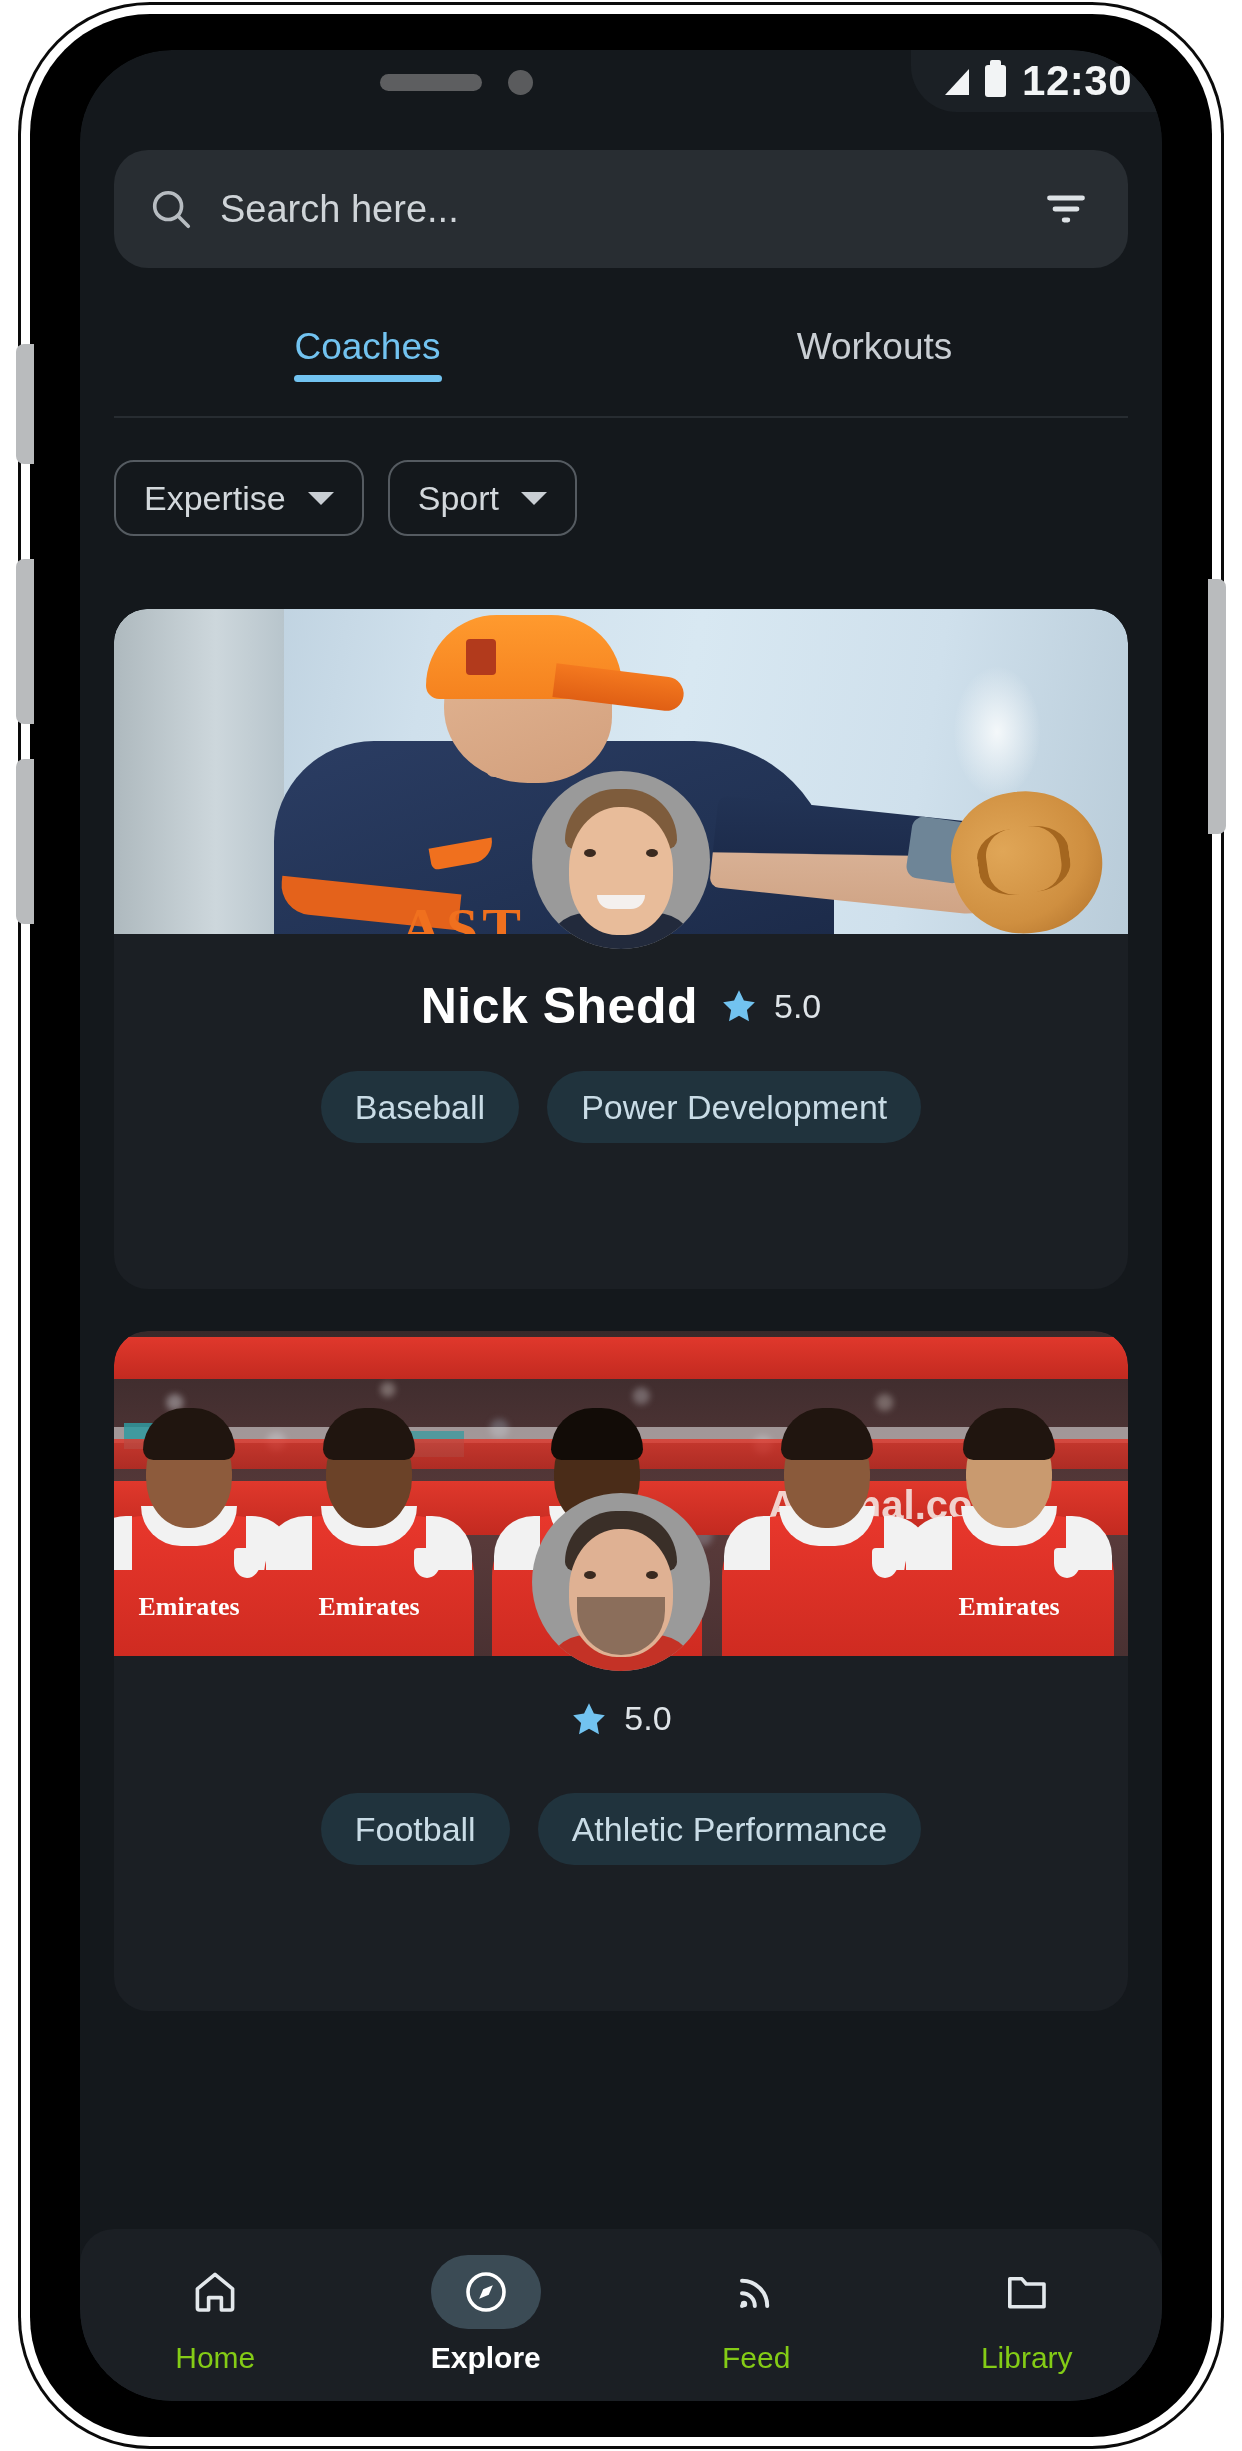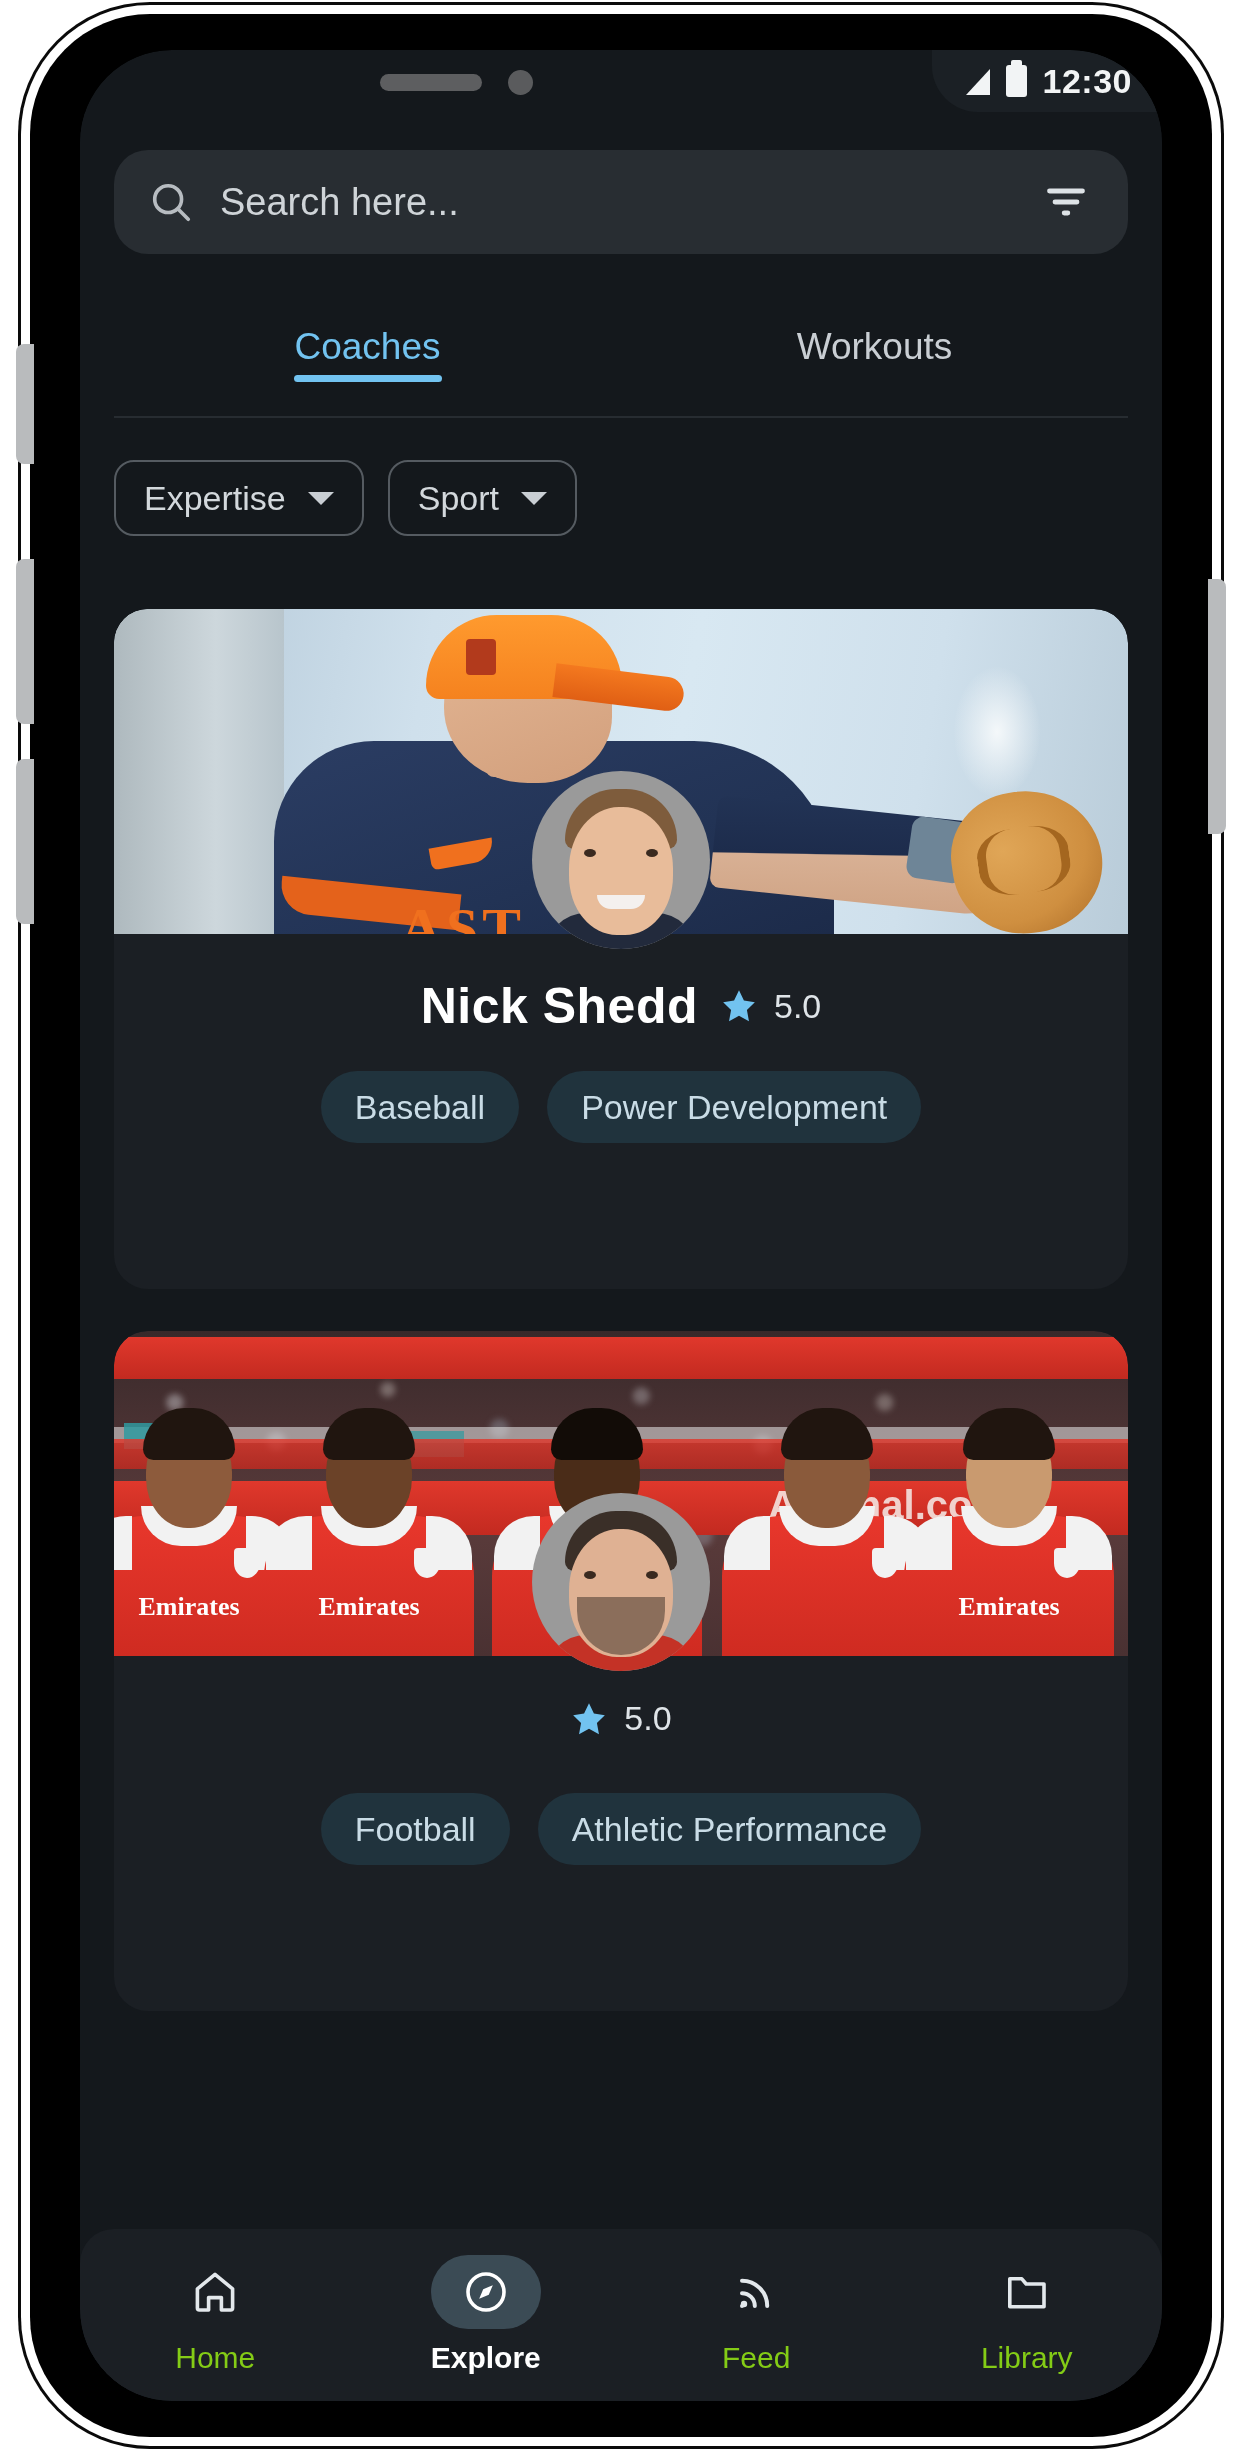--- a/index.html
+++ b/index.html
@@ -108,21 +108,21 @@
   .sb-battery::before {
     content: "";
     position: absolute;
     top: -5px; left: 5px;
     width: 11px; height: 5px;
     background: #f2f4f5;
     border-radius: 2px 2px 0 0;
   }
   .sb-time {
     color: #f2f4f5;
-    font-size: 34px;
+    font-size: 42px;
     font-weight: bold;
     letter-spacing: 0.5px;
     line-height: 1;
   }
 
   
   .app {
     position: absolute;
     left: 0; top: 0;
     width: 1082px;
@@ -139,21 +139,21 @@
     height: 2289px;
     background: #14181c;
   }
 
   
   .searchbar {
     position: absolute;
     left: 34px;
     top: 38px;
     width: 1014px;
-    height: 104px;
+    height: 118px;
     background: #282d32;
     border-radius: 34px;
     display: flex;
     align-items: center;
     box-sizing: border-box;
     padding: 0 40px 0 34px;
   }
   .search-icon { width: 46px; height: 46px; flex: 0 0 auto; }
   .search-input {
     flex: 1 1 auto;

